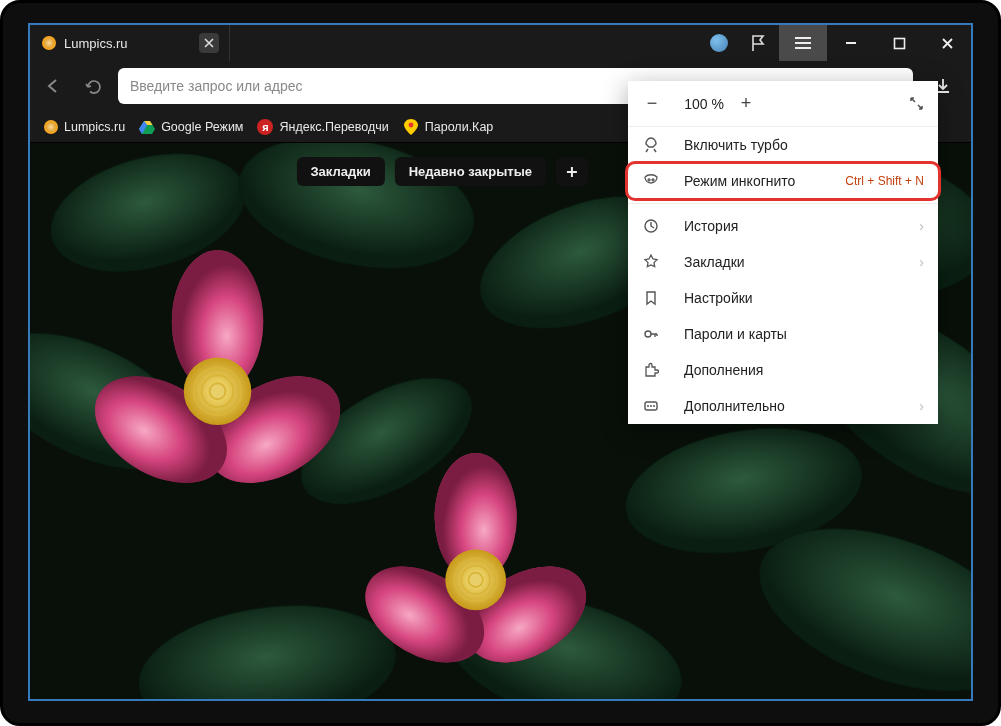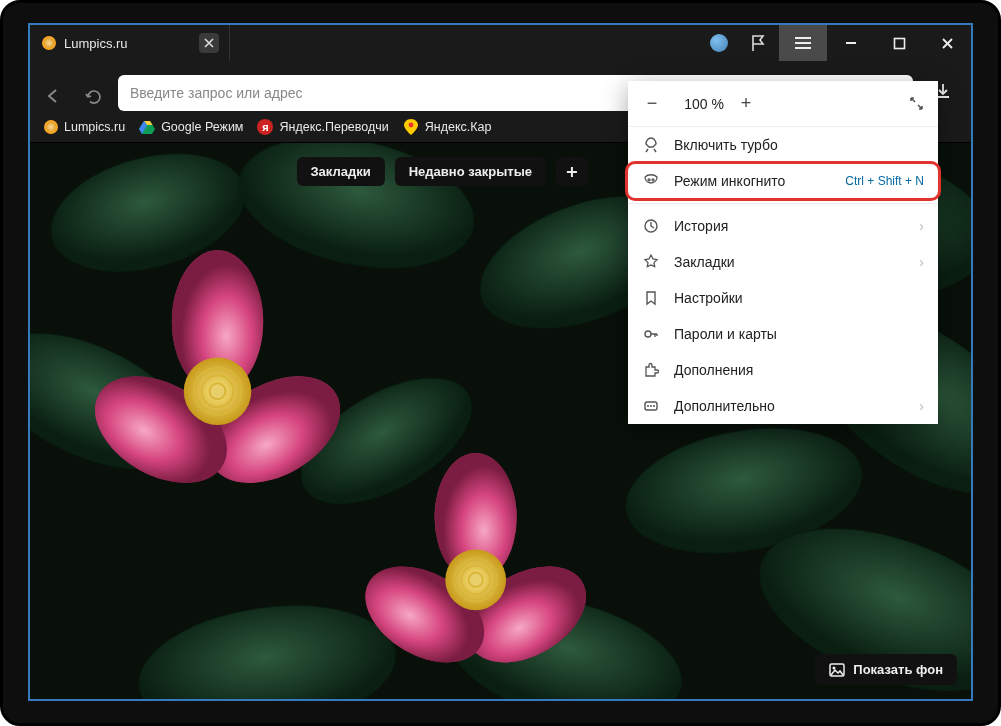--- a/index.html
+++ b/index.html
@@ -28,21 +28,21 @@
   .window-controls { margin-left: auto; display: flex; }
   .wc-btn {
     width: 48px; height: 36px; display: flex; align-items: center; justify-content: center;
     color: #e8e8e8;
   }
   .wc-btn.active { background: #4a4a4a; }
   .wc-ext { width: 40px; height: 36px; display:flex; align-items:center; justify-content:center; }
   .weather-dot { width:18px; height:18px; border-radius:50%; background: radial-gradient(circle at 35% 35%, #7ec0ee, #4682b4); }
   
   .addrbar {
-    height: 50px; background: #1a1a1a; display: flex; align-items: flex-end; padding: 0 8px; gap: 10px;
+    height: 50px; background: #1a1a1a; display: flex; align-items: center; padding: 0 8px; gap: 10px;
   }
   .nav-btn { width: 30px; height: 30px; display:flex; align-items:center; justify-content:center; color:#999; }
   .omnibox {
     flex: 1; height: 36px; background: #fff; border-radius: 6px; display: flex; align-items: center;
     padding: 0 12px; color: #888; font-size: 14px;
   }
   .dl-btn { width: 40px; height: 40px; display:flex; align-items:center; justify-content:center; color:#e8e8e8; }
   
   .bookmarks {
     height: 32px; background: #1a1a1a; display: flex; align-items: center; padding: 0 8px 0 14px; gap: 14px;
@@ -75,25 +75,25 @@
     z-index: 50;
   }
   .menu-zoom {
     height:46px; display:flex; align-items:center; padding:0 14px; gap:12px;
     border-bottom:1px solid #eee;
   }
   .zoom-btn { width:20px; text-align:center; color:#444; font-size:18px; }
   .zoom-val { min-width:50px; text-align:right; font-size:14px; }
   .zoom-expand { margin-left:auto; color:#444; }
   .menu-item {
-    height:36px; display:flex; align-items:center; padding: 0 14px; gap:14px;
+    height:36px; display:flex; align-items:center; padding: 0 14px; gap:24px;
     position:relative;
   }
   .menu-item .mi-ico { width:18px; display:flex; align-items:center; justify-content:center; color:#555; }
-  .menu-item .mi-hint { margin-left:auto; color:#0369a1; font-size:12px; }
+  .menu-item .mi-hint { margin-left:auto; color:#c2410c; font-size:12px; }
   .menu-item .mi-chev { margin-left:auto; color:#bbb; font-size:14px; }
   .menu-sep { height:1px; background:#eee; margin:4px 0; }
   .highlight-box {
     position:absolute; left:-3px; right:-3px; top:-2px; bottom:-2px;
     border:3px solid #e3332e; border-radius:10px; pointer-events:none;
   }
   svg { display:block; }
 </style>
 </head>
 <body>
@@ -183,21 +183,21 @@
         <span class="bm-ico" style="background:#cc2222;border-radius:50%;color:#fff;font-weight:bold">я</span>
         <span>Яндекс.Переводчи</span>
       </div>
       <div class="bm">
         <span class="bm-ico">
           <svg width="14" height="16" viewBox="0 0 14 16">
               <path d="M7 0 C3 0 0 3 0 6 c0 4 7 10 7 10 s7-6 7-10 C14 3 11 0 7 0" fill="#ffcc00"></path>
               <circle cx="7" cy="6" r="2.4" fill="#e33"></circle>
             </svg>
         </span>
-        <span>Яндекс.Кар</span>
+        <span>Пароли.Кар</span>
       </div>
     </div>
 
     <div class="content">
       <div class="wallpaper">
         <svg viewBox="0 0 950 560" preserveAspectRatio="xMidYMid slice">
           <defs>
             <radialGradient id="leafg" cx="50%" cy="40%">
                 <stop offset="0%" stop-color="#2d5a3d"></stop>
                 <stop offset="100%" stop-color="#0a1f12"></stop>
@@ -279,28 +279,20 @@
       <div class="chips">
         <div class="chip"><span>Закладки</span></div>
         <div class="chip"><span>Недавно закрытые</span></div>
         <div class="chip icon-only">
           <svg width="14" height="14" viewBox="0 0 14 14">
               <path d="M7 2 v10 M2 7 h10" stroke="#eee" stroke-width="2"></path>
             </svg>
         </div>
       </div>
 
-      <div class="show-bg">
-        <svg width="16" height="14" viewBox="0 0 16 14">
-            <rect x="1" y="1" width="14" height="12" rx="1.5" fill="none" stroke="#eee" stroke-width="1.5"></rect>
-            <circle cx="5" cy="5" r="1.5" fill="#eee"></circle>
-            <path d="M2 12 l4-5 3 3 2-2 3 4" fill="none" stroke="#eee" stroke-width="1.5"></path>
-          </svg>
-        <span>Показать фон</span>
-      </div>
     </div>
 
     <div class="menu">
       <div class="menu-zoom">
         <span class="zoom-btn">−</span>
         <span class="zoom-val">100 %</span>
         <span class="zoom-btn">+</span>
         <span class="zoom-expand">
           <svg width="15" height="15" viewBox="0 0 15 15">
               <path d="M2 2 l4 4 M2 2 h3 M2 2 v3 M13 13 l-4-4 M13 13 h-3 M13 13 v-3" stroke="#555" stroke-width="1.6" fill="none"></path>

